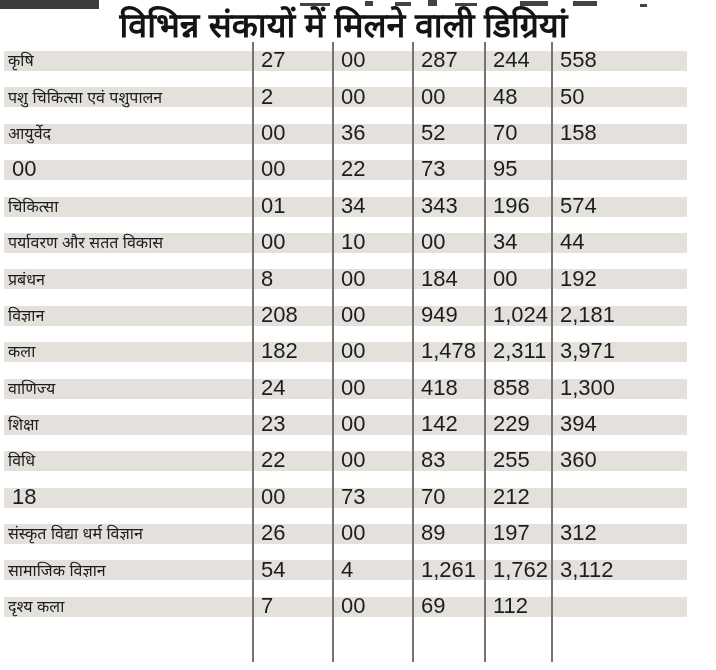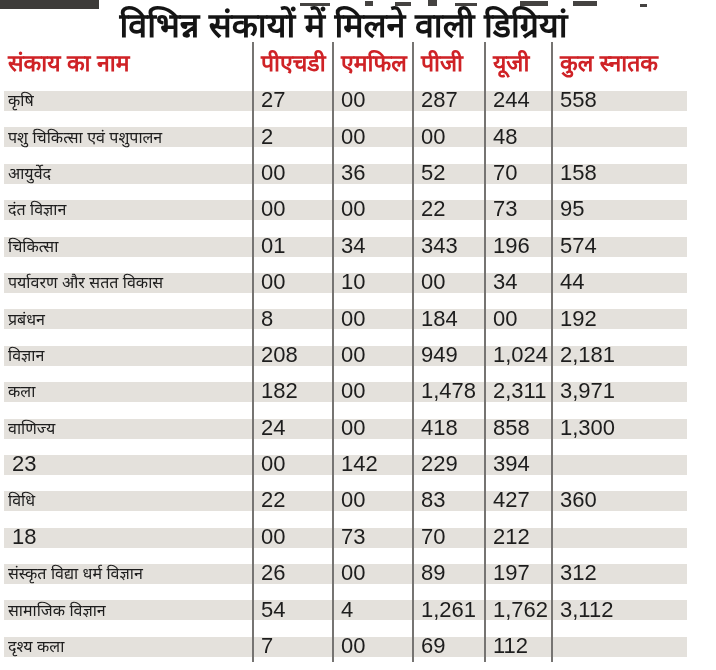--- a/index.html
+++ b/index.html
@@ -82,63 +82,55 @@
   <div class="title">विभिन्न संकायों में मिलने वाली डिग्रियां</div>
 
   <div class="table">
 
     <div class="vline v1"></div>
     <div class="vline v2"></div>
     <div class="vline v3"></div>
     <div class="vline v4"></div>
     <div class="vline v5"></div>
 
-    <div class="grid header-row">
-      <div class="cell name">संकाय का नाम</div>
-      <div class="cell">पीएचडी</div>
-      <div class="cell">एमफिल</div>
-      <div class="cell">पीजी</div>
-      <div class="cell">यूजी</div>
-      <div class="cell">कुल स्नातक</div>
-    </div>
 
     <div>
 
         <div class="grid row">
           <div class="stripe"></div>
           <div class="cell name">कृषि</div>
           <div class="cell">27</div>
           <div class="cell">00</div>
           <div class="cell">287</div>
           <div class="cell">244</div>
           <div class="cell">558</div>
         </div>
 
         <div class="grid row">
           <div class="stripe"></div>
           <div class="cell name">पशु चिकित्सा एवं पशुपालन</div>
           <div class="cell">2</div>
           <div class="cell">00</div>
           <div class="cell">00</div>
           <div class="cell">48</div>
+          <div class="cell">50</div>
         </div>
 
         <div class="grid row">
           <div class="stripe"></div>
           <div class="cell name">आयुर्वेद</div>
           <div class="cell">00</div>
           <div class="cell">36</div>
           <div class="cell">52</div>
           <div class="cell">70</div>
           <div class="cell">158</div>
         </div>
 
         <div class="grid row">
           <div class="stripe"></div>
-          <div class="cell name">दंत विज्ञान</div>
           <div class="cell">00</div>
           <div class="cell">00</div>
           <div class="cell">22</div>
           <div class="cell">73</div>
           <div class="cell">95</div>
         </div>
 
         <div class="grid row">
           <div class="stripe"></div>
           <div class="cell name">चिकित्सा</div>
@@ -194,34 +186,35 @@
           <div class="cell name">वाणिज्य</div>
           <div class="cell">24</div>
           <div class="cell">00</div>
           <div class="cell">418</div>
           <div class="cell">858</div>
           <div class="cell">1,300</div>
         </div>
 
         <div class="grid row">
           <div class="stripe"></div>
+          <div class="cell name">शिक्षा</div>
           <div class="cell">23</div>
           <div class="cell">00</div>
           <div class="cell">142</div>
           <div class="cell">229</div>
           <div class="cell">394</div>
         </div>
 
         <div class="grid row">
           <div class="stripe"></div>
           <div class="cell name">विधि</div>
           <div class="cell">22</div>
           <div class="cell">00</div>
           <div class="cell">83</div>
-          <div class="cell">427</div>
+          <div class="cell">255</div>
           <div class="cell">360</div>
         </div>
 
         <div class="grid row">
           <div class="stripe"></div>
           <div class="cell">18</div>
           <div class="cell">00</div>
           <div class="cell">73</div>
           <div class="cell">70</div>
           <div class="cell">212</div>

